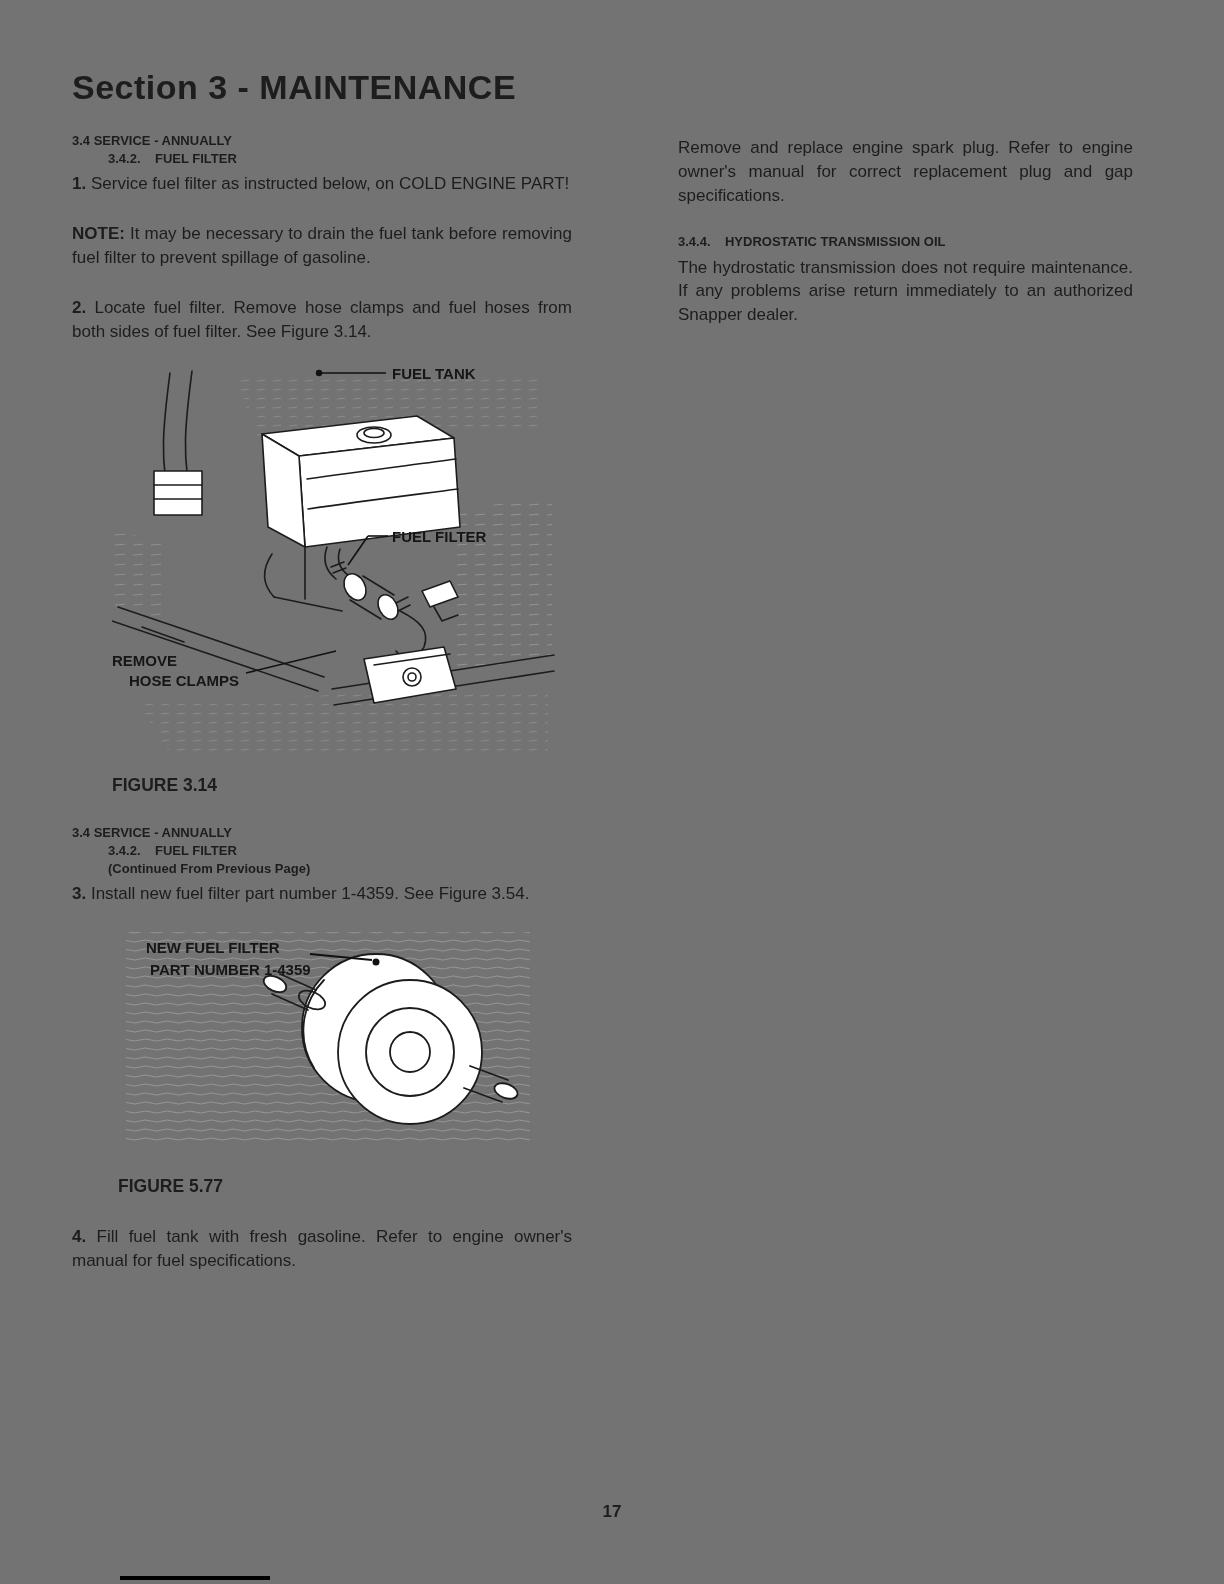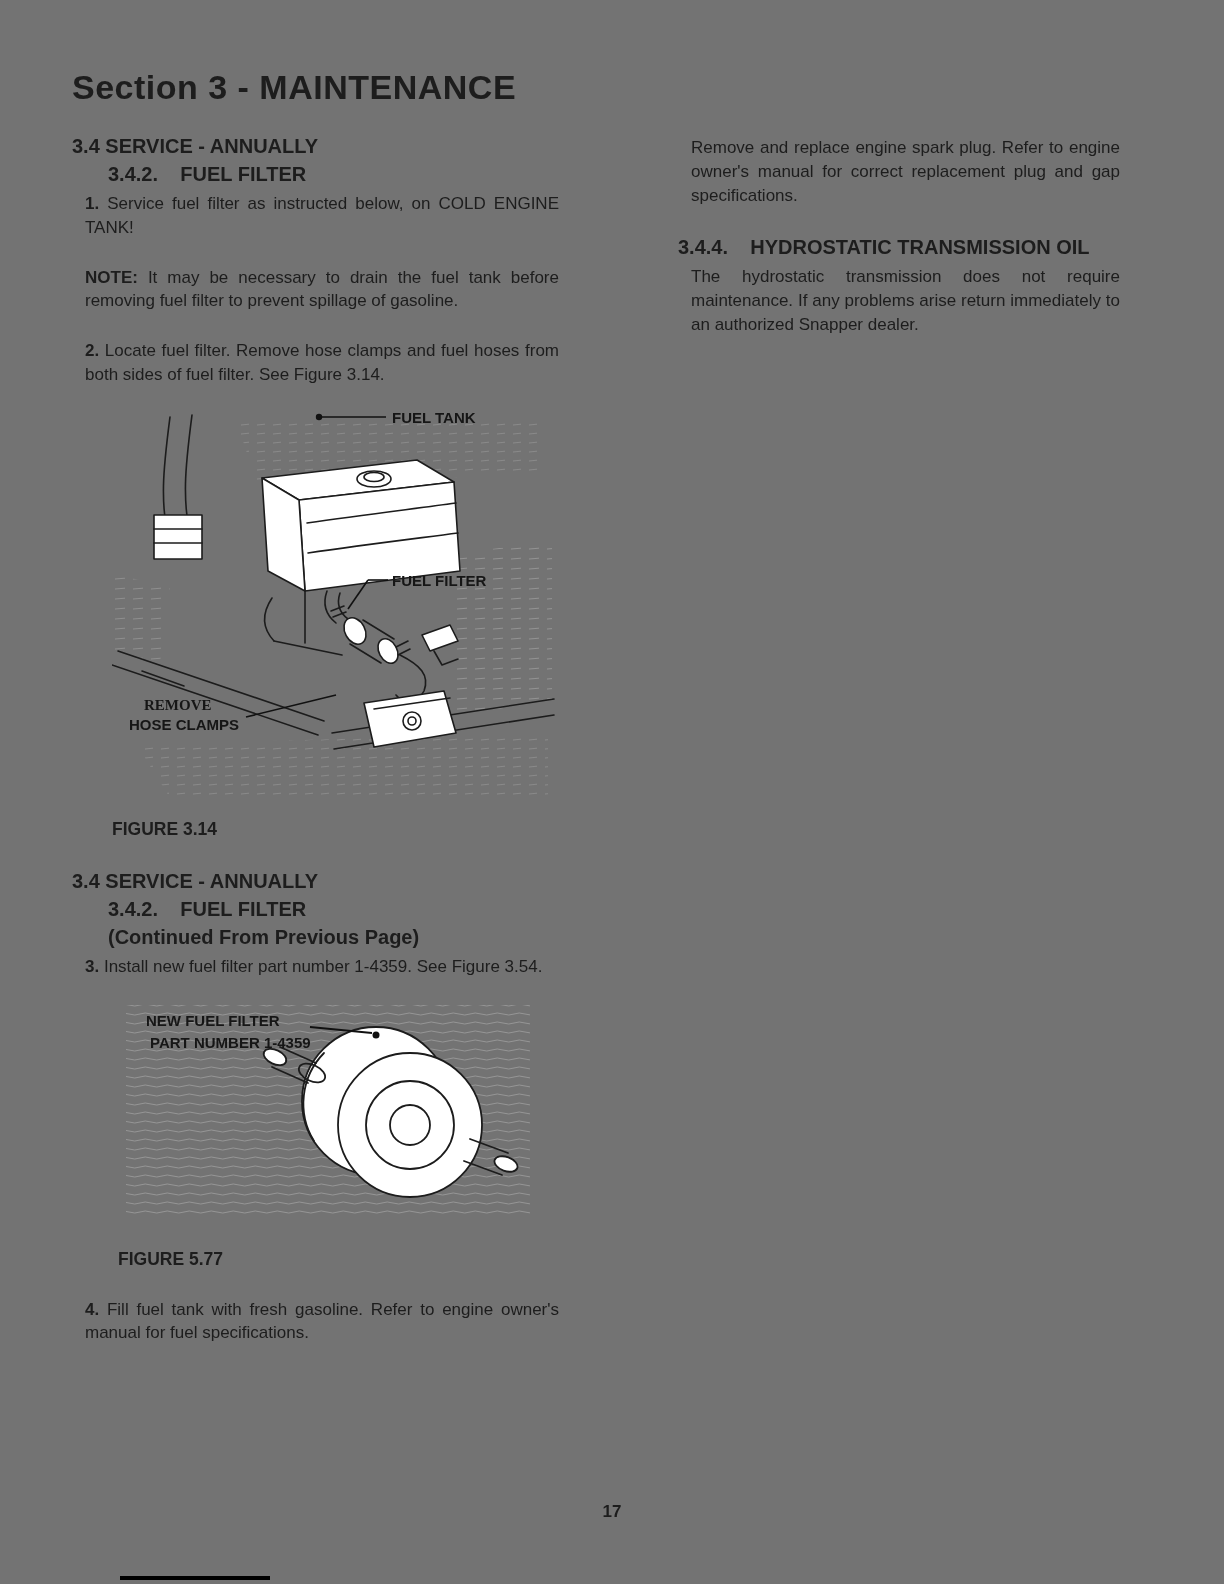--- a/index.html
+++ b/index.html
@@ -11,23 +11,23 @@
   }
   .title {
     position:absolute; left:72px; top:68px;
     font-size:34px; font-weight:bold; letter-spacing:0.5px;
     white-space:pre-wrap;
   }
   .col { position:absolute; top:132px; font-size:17px; line-height:1.4; }
   .col-left  { left:72px;  width:500px; }
   .col-right { left:678px; width:455px; }
 
-  .h-bold { font-weight:bold; white-space:pre-wrap; font-size:20px; }
+  .h-bold { font-weight:bold; white-space:pre-wrap; font-size:13px; }
   .indent-1 { margin-left:36px; }
-  .para { text-align:justify; margin:13px; }
+  .para { text-align:justify; margin:0; }
   .para b { font-weight:bold; }
   .mt-sm { margin-top:4px; }
   .mt-lg { margin-top:26px; }
 
   .figure-wrap { position:relative; }
   .fig314 { margin-left:40px; margin-top:16px; width:446px; }
   .fig314 .art { position:relative; width:446px; height:400px; }
   .fig315 { margin-left:46px; margin-top:22px; width:422px; }
   .fig315 .art { position:relative; width:422px; height:232px; }
   .art svg { position:absolute; left:0; top:0; }
@@ -53,21 +53,21 @@
 
 <div class="page">
 
   <div class="title">Section 3 - MAINTENANCE</div>
 
   <div class="col col-left">
 
     <div class="h-bold">3.4 SERVICE - ANNUALLY</div>
     <div class="h-bold indent-1">3.4.2.    FUEL FILTER</div>
 
-    <p class="para indent-1 mt-sm"><b>1.</b> <span>Service fuel filter as instructed below, on COLD ENGINE TANK!</span></p>
+    <p class="para indent-1 mt-sm"><b>1.</b> <span>Service fuel filter as instructed below, on COLD ENGINE PART!</span></p>
 
     <p class="para mt-lg"><b>NOTE:</b> <span>It may be necessary to drain the fuel tank before removing fuel filter to prevent spillage of gasoline.</span></p>
 
     <p class="para indent-1 mt-lg"><b>2.</b> <span>Locate fuel filter. Remove hose clamps and fuel hoses from both sides of fuel filter. See Figure 3.14.</span></p>
 
     <div class="figure-wrap fig314">
       <div class="art">
         <svg width="446" height="400" viewBox="0 0 446 400">
           <defs>
             <pattern id="ht1" width="16" height="9" patternUnits="userSpaceOnUse">
@@ -137,21 +137,21 @@
             <circle cx="207" cy="14" r="3.2" fill="#111" stroke="none"></circle>
             <line x1="210" y1="14" x2="274" y2="14"></line>
             <line x1="276" y1="177" x2="256" y2="177"></line>
             <line x1="256" y1="177" x2="236" y2="206"></line>
             <line x1="134" y1="314" x2="224" y2="292"></line>
           </g>
         </svg>
 
         <div class="fig-label" style="left:280px; top:5px;">FUEL TANK</div>
         <div class="fig-label" style="left:280px; top:168px;">FUEL FILTER</div>
-        <div class="fig-label" style="left:32px;  top:292px;font-family:Liberation Serif, serif;">REMOVE</div>
+        <div class="fig-label" style="left:0;  top:292px;">REMOVE</div>
         <div class="fig-label" style="left:17px;  top:312px;">HOSE CLAMPS</div>
       </div>
       <div class="fig-caption">FIGURE 3.14</div>
     </div>
 
     <div class="h-bold mt-lg">3.4 SERVICE - ANNUALLY</div>
     <div class="h-bold indent-1">3.4.2.    FUEL FILTER</div>
     <div class="h-bold indent-1">(Continued From Previous Page)</div>
 
     <p class="para indent-1 mt-sm"><b>3.</b> <span>Install new fuel filter part number 1-4359. See Figure 3.54.</span></p>

